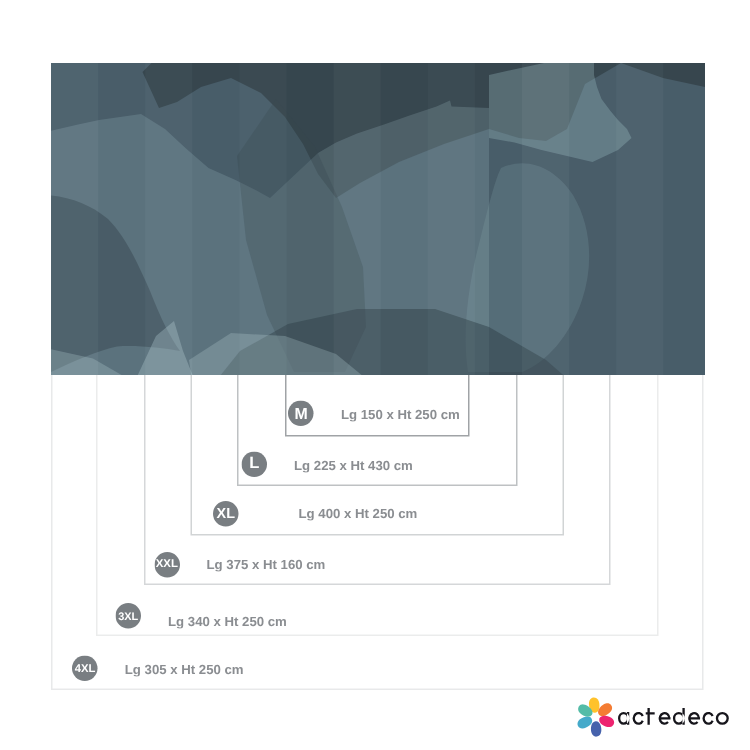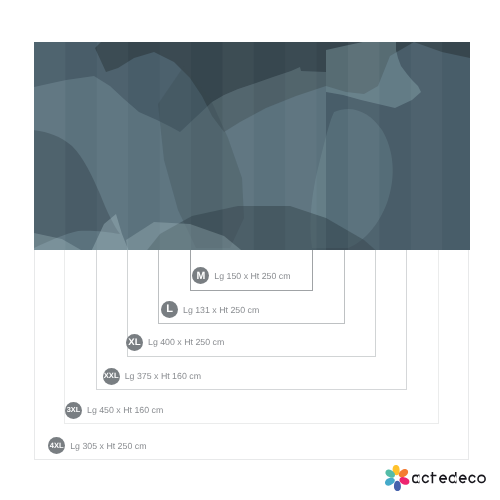--- a/index.html
+++ b/index.html
@@ -6,21 +6,21 @@
   body{width:500px;height:500px;background:#ffffff;font-family:"Liberation Sans",sans-serif;overflow:hidden;
         -webkit-font-smoothing:antialiased;text-rendering:geometricPrecision;}
   #stage{position:relative;width:500px;height:500px;background:#fff;}
   #wall{position:absolute;left:34px;top:42px;width:436px;height:208px;overflow:hidden;z-index:5;}
   #wall svg{display:block;}
   .box{position:absolute;box-sizing:border-box;border-style:solid;border-width:1px;background:transparent;}
   .row{position:absolute;display:flex;align-items:center;height:18px;}
   .badge{width:17px;height:17px;border-radius:50%;background:#797e82;color:#fff;transform:translateZ(0);
          display:flex;align-items:center;justify-content:center;
          font-size:7px;font-weight:bold;letter-spacing:0px;line-height:1;}
-  .rowlabel{margin-left:5px;color:#8a8d91;font-size:8.8px;white-space:nowrap;transform:translateZ(0);}
+  .rowlabel{margin-left:18px;color:#8a8d91;font-size:8.8px;white-space:nowrap;transform:translateZ(0);font-weight:bold;}
   #logo{position:absolute;left:382.5px;top:464.3px;}
   #flower{position:absolute;left:0;top:0;}
   #logotext{position:absolute;left:29.9px;top:5.7px;display:block;}
 </style>
 </head>
 <body>
 
 <div id="stage">
 
   <div id="wall">
@@ -83,33 +83,33 @@
       <div class="box" style="left: 63.8px; top: 42px; width: 375px; height: 382px; border-color: rgb(235, 236, 236);"></div>
       <div class="box" style="left: 33.7px; top: 42px; width: 435.7px; height: 418px; border-color: rgb(232, 233, 234);"></div>
     </div>
   <div id="rows">
       <div class="row" style="left: 192.3px; top: 266.9px;">
         <div class="badge" style="font-size: 10.6px;">M</div>
         <div class="rowlabel">Lg 150 x Ht 250 cm</div>
       </div>
       <div class="row" style="left: 161px; top: 300.5px;">
         <div class="badge" style="font-size: 11px;">L</div>
-        <div class="rowlabel">Lg 131 x Ht 250 cm</div>
+        <div class="rowlabel">Lg 225 x Ht 430 cm</div>
       </div>
-      <div class="row" style="left: 126px; top: 333.3px;">
+      <div class="row" style="left: 142px; top: 333.3px; gap: 22px;">
         <div class="badge" style="font-size: 9.6px;">XL</div>
         <div class="rowlabel">Lg 400 x Ht 250 cm</div>
       </div>
       <div class="row" style="left: 102.7px; top: 367px;">
         <div class="badge" style="font-size: 7.6px;">XXL</div>
         <div class="rowlabel">Lg 375 x Ht 160 cm</div>
       </div>
-      <div class="row" style="left: 65px; top: 401px;">
+      <div class="row" style="left: 77px; top: 401px; align-items: flex-end;">
         <div class="badge" style="font-size: 7.3px;">3XL</div>
-        <div class="rowlabel">Lg 450 x Ht 160 cm</div>
+        <div class="rowlabel">Lg 340 x Ht 250 cm</div>
       </div>
       <div class="row" style="left: 48.2px; top: 436.5px;">
         <div class="badge" style="font-size: 7.5px; text-align: right;">4XL</div>
         <div class="rowlabel">Lg 305 x Ht 250 cm</div>
       </div>
     </div>
 
   <div id="logo">
     <svg id="flower" width="28" height="28" viewBox="-14 -14 28 28">
       <path transform="rotate(-6)" d="M0,-2.8 C-1.55,-2.8 -2.75,-4.1 -3.2,-6.0 C-3.65,-8.0 -3.6,-10.0 -2.8,-11.4 C-2.15,-12.5 -1.15,-13.1 0,-13.1 C1.15,-13.1 2.15,-12.5 2.8,-11.4 C3.6,-10.0 3.65,-8.0 3.2,-6.0 C2.75,-4.1 1.55,-2.8 0,-2.8 Z" fill="#ffc22c"></path>

